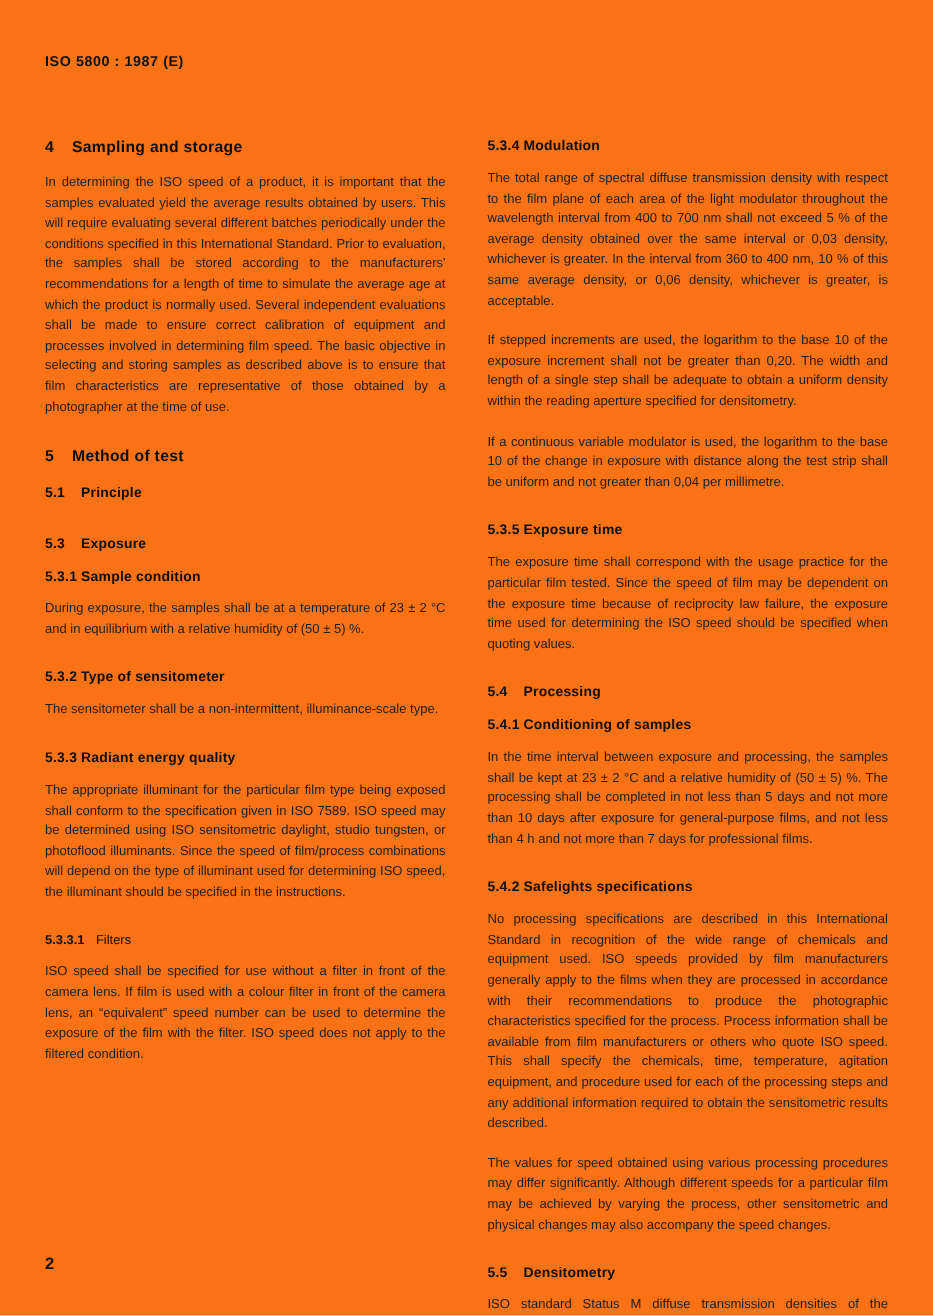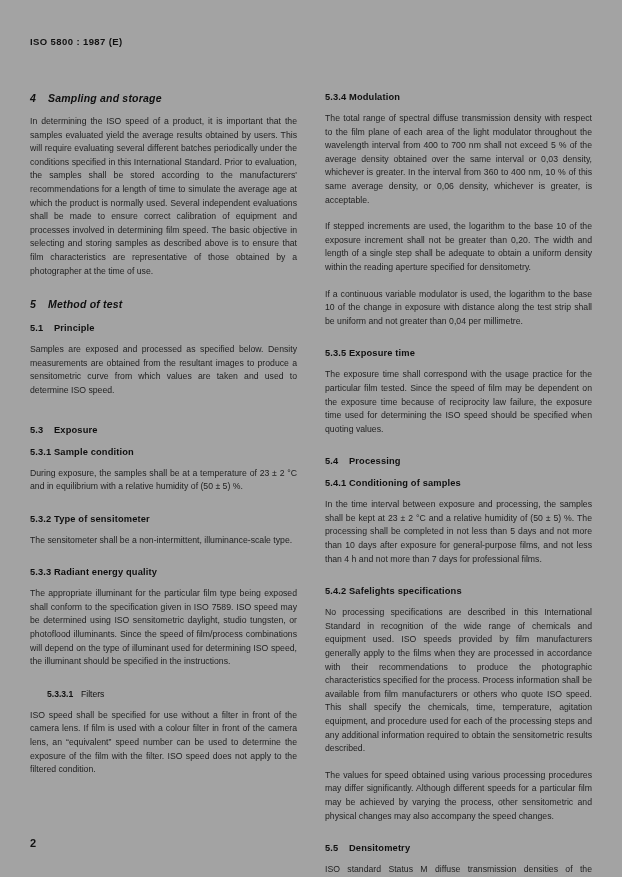--- a/index.html
+++ b/index.html
@@ -4,21 +4,21 @@
 <style>
   html, body {
     margin: 0;
     padding: 0;
     background: #ffffff;
   }
   .page {
     position: relative;
     width: 622px;
     height: 877px;
-    background: #a3a3a3;
+    background: #f97316;
     font-family: "Liberation Sans", sans-serif;
     color: #1b1b1b;
     overflow: hidden;
     box-sizing: border-box;
   }
   .doc-header {
     position: absolute;
     top: 36px;
     left: 30px;
     font-size: 9.5px;
@@ -36,41 +36,40 @@
   }
   .col {
     width: 267px;
   }
   h2.sec {
     font-size: 10.5px;
     font-weight: bold;
     margin: 0 0 11px 0;
     letter-spacing: 0.2px;
     color: #0f0f0f;
-    font-style: italic;
   }
   h2.sec .num {
     display: inline-block;
     width: 18px;
   }
   h3.sub {
     font-size: 9.3px;
     font-weight: bold;
     margin: 0 0 10px 0;
     letter-spacing: 0.15px;
     color: #0f0f0f;
   }
   h3.sub .num {
     display: inline-block;
     min-width: 24px;
   }
   h4.subsub {
     font-size: 8.6px;
     font-weight: bold;
-    margin: 0 0 10px 17px;
+    margin: 0 0 10px 0;
     color: #0f0f0f;
   }
   h4.subsub .num {
     display: inline-block;
     min-width: 34px;
   }
   h4.subsub .ttl {
     font-weight: normal;
   }
   p.body {
@@ -118,21 +117,20 @@
 
       <h2 class="sec">
         <span class="num">5</span><span>Method of test</span>
       </h2>
 
       <div class="gap-sm"></div>
 
       <h3 class="sub">
         <span class="num">5.1</span><span>Principle</span>
       </h3>
-      <p class="body">Samples are exposed and processed as specified below. Density measurements are obtained from the resultant images to produce a sensitometric curve from which values are taken and used to determine ISO speed.</p>
 
       <div class="gap-md"></div>
 
 
       <div class="gap-md"></div>
 
       <h3 class="sub">
         <span class="num">5.3</span><span>Exposure</span>
       </h3>
 

